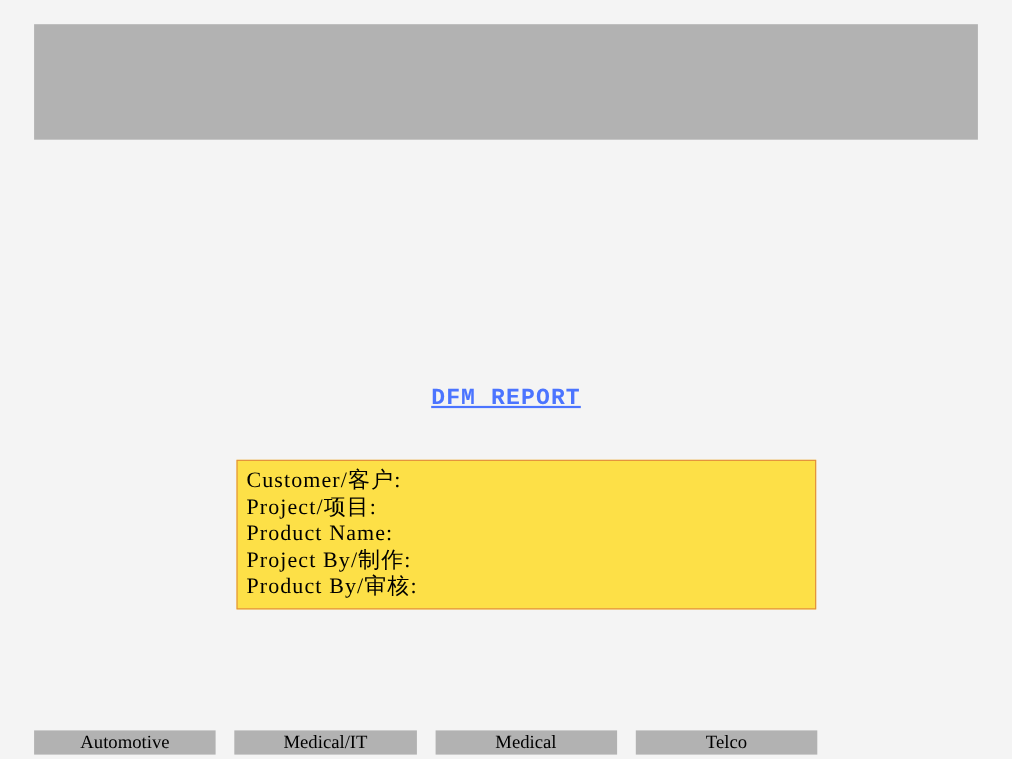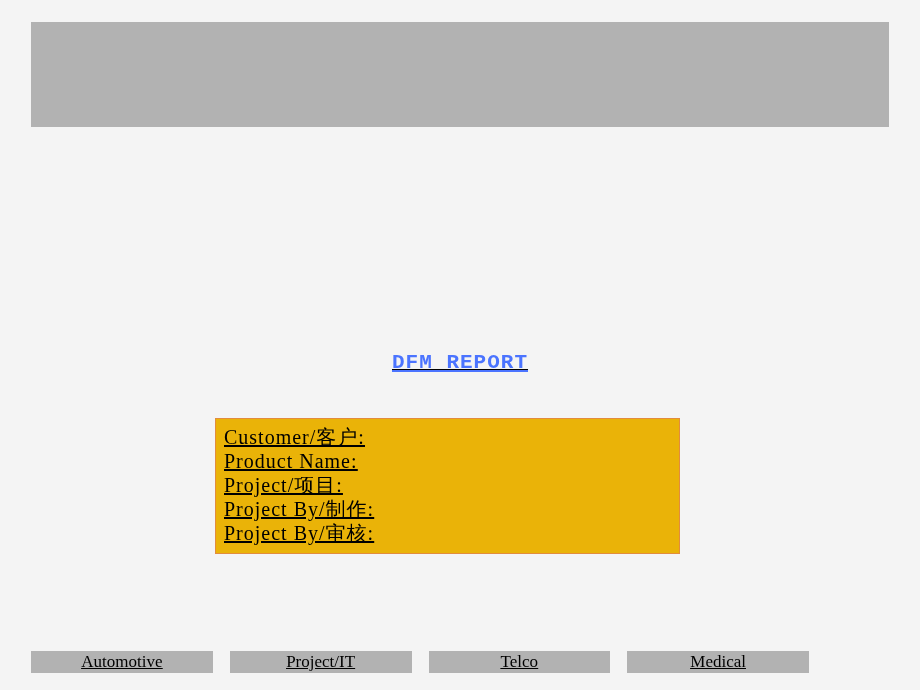--- a/index.html
+++ b/index.html
@@ -1,15 +1,15 @@
 <!DOCTYPE html>
 <html><head>
 <meta charset="utf-8">
 <style>
-  * { box-sizing: border-box; margin: 0; padding: 0; text-decoration: underline; }
+  * { box-sizing: border-box; margin: 0; padding: 0; }
   body {
     width: 920px;
     height: 690px;
     background: #f4f4f4;
     font-family: "SimSun", "NSimSun", "FangSong", serif;
     position: relative;
     overflow: hidden;
   }
   .header-block {
     position: absolute;
@@ -31,38 +31,38 @@
     font-weight: bold;
     font-size: 21px;
     color: #4b74ff;
     text-decoration: underline;
     letter-spacing: 1px;
   }
   .info-box {
     position: absolute;
     top: 418px;
     left: 215px;
-    width: 465px;
+    width: 527px;
     border: 1px solid #e28c3c;
-    background: #eab308;
+    background: #fde047;
     padding: 6px 8px 8px 8px;
   }
   .info-row {
     font-family: "FangSong", "SimSun", serif;
     font-size: 20px;
     color: #000;
     line-height: 24px;
     letter-spacing: 1px;
     white-space: nowrap;
   }
   .footer-tabs {
     position: absolute;
-    bottom: 17px;
+    bottom: 4px;
     left: 31px;
-    width: 778px;
+    width: 712px;
     display: flex;
     gap: 17px;
   }
   .footer-tab {
     flex: 1;
     height: 22px;
     background: #b2b2b2;
     display: flex;
     align-items: center;
     justify-content: center;
@@ -75,24 +75,24 @@
 <body>
 
 <div class="header-block"></div>
 
 <div class="report-title">
   <span>DFM REPORT</span>
 </div>
 
 <div class="info-box">
   <div class="info-row">Customer/客户:</div>
+  <div class="info-row">Project/项目:</div>
   <div class="info-row">Product Name:</div>
-  <div class="info-row">Project/项目:</div>
   <div class="info-row">Project By/制作:</div>
-  <div class="info-row">Project By/审核:</div>
+  <div class="info-row">Product By/审核:</div>
 </div>
 
 <div class="footer-tabs">
   <div class="footer-tab">Automotive</div>
-  <div class="footer-tab">Project/IT</div>
+  <div class="footer-tab">Medical/IT</div>
+  <div class="footer-tab">Medical</div>
   <div class="footer-tab">Telco</div>
-  <div class="footer-tab">Medical</div>
 </div>
 
 </body></html>

